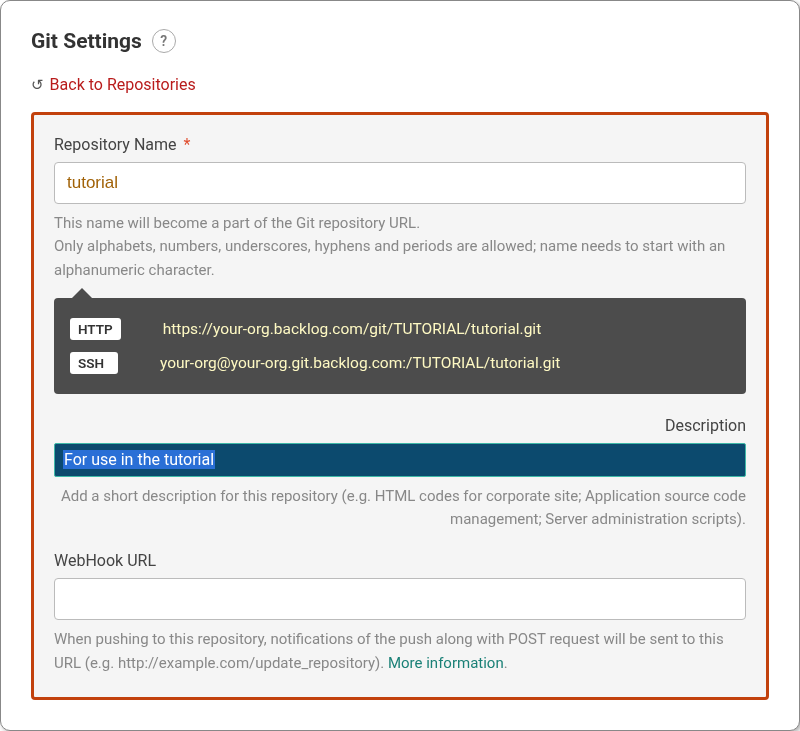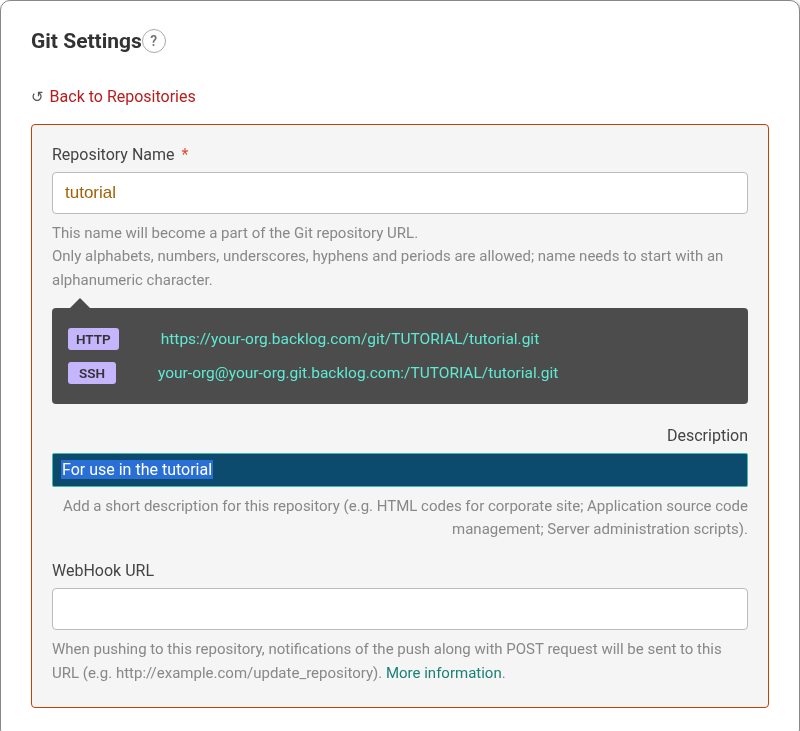--- a/index.html
+++ b/index.html
@@ -12,21 +12,22 @@
       width: 800px;
       border: 1px solid #888;
       border-radius: 10px;
       box-shadow: 2px 2px 4px rgba(0,0,0,0.3);
       padding: 28px 30px 30px 30px;
       background: #fff;
     }
     .title-row {
       display: flex;
       align-items: center;
-      margin-bottom: 34px;
+      gap: 10px;
+      margin-bottom: 22px;
     }
     .title {
       font-size: 21px;
       font-weight: 700;
       color: #333;
     }
     .help-circle {
       width: 24px;
       height: 24px;
       border: 1px solid #aaa;
@@ -46,21 +47,21 @@
       margin-bottom: 18px;
     }
     .back-icon { color: #555; font-size: 15px; }
     .back-link {
       color: #b91c1c;
       font-size: 16px;
       text-decoration: none;
       cursor: pointer;
     }
     .form-box {
-      border: 1px solid #c2410c;
+      border: 3px solid #c2410c;
       border-radius: 4px;
       background: #f5f5f5;
       padding: 20px 20px 22px 20px;
     }
     .field-label {
       font-size: 16px;
       color: #444;
       margin-bottom: 8px;
       display: block;
     }
@@ -102,31 +103,31 @@
       border-radius: 4px;
       padding: 14px 16px;
     }
     .url-row {
       display: flex;
       align-items: center;
       gap: 14px;
       padding: 6px 0;
     }
     .proto-badge {
-      background: #c4b5fd;
+      background: #ffffff;
       color: #333;
       font-size: 13.5px;
       font-weight: 600;
       padding: 3px 8px;
       border-radius: 3px;
       min-width: 48px;
-      text-align: center;
+      text-align: left;
     }
     .url-text {
-      color: #5eead4;
+      color: #fef9c3;
       font-size: 15.5px;
       padding-left: 28px;
     }
     .desc-input {
       width: 100%;
       height: 34px;
       padding: 5px 8px;
       font-size: 16px;
       background: #0c4a6e;
       border: 1px solid #3fb9a8;

